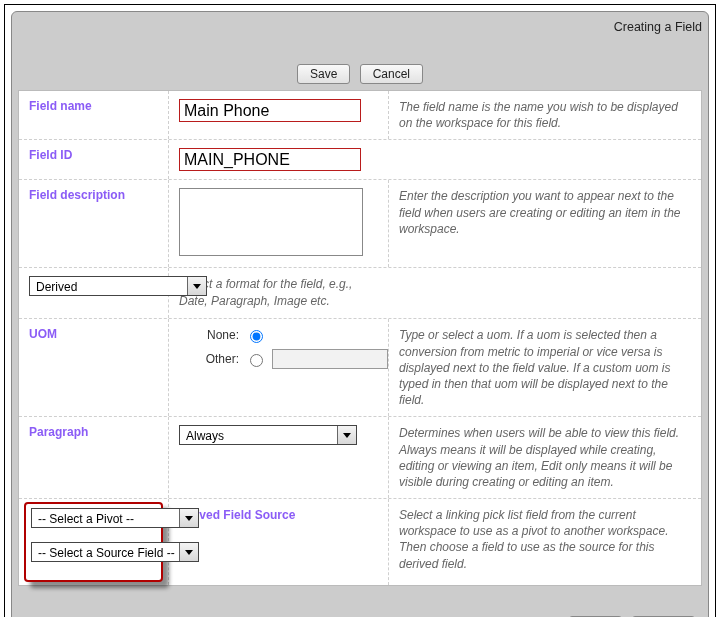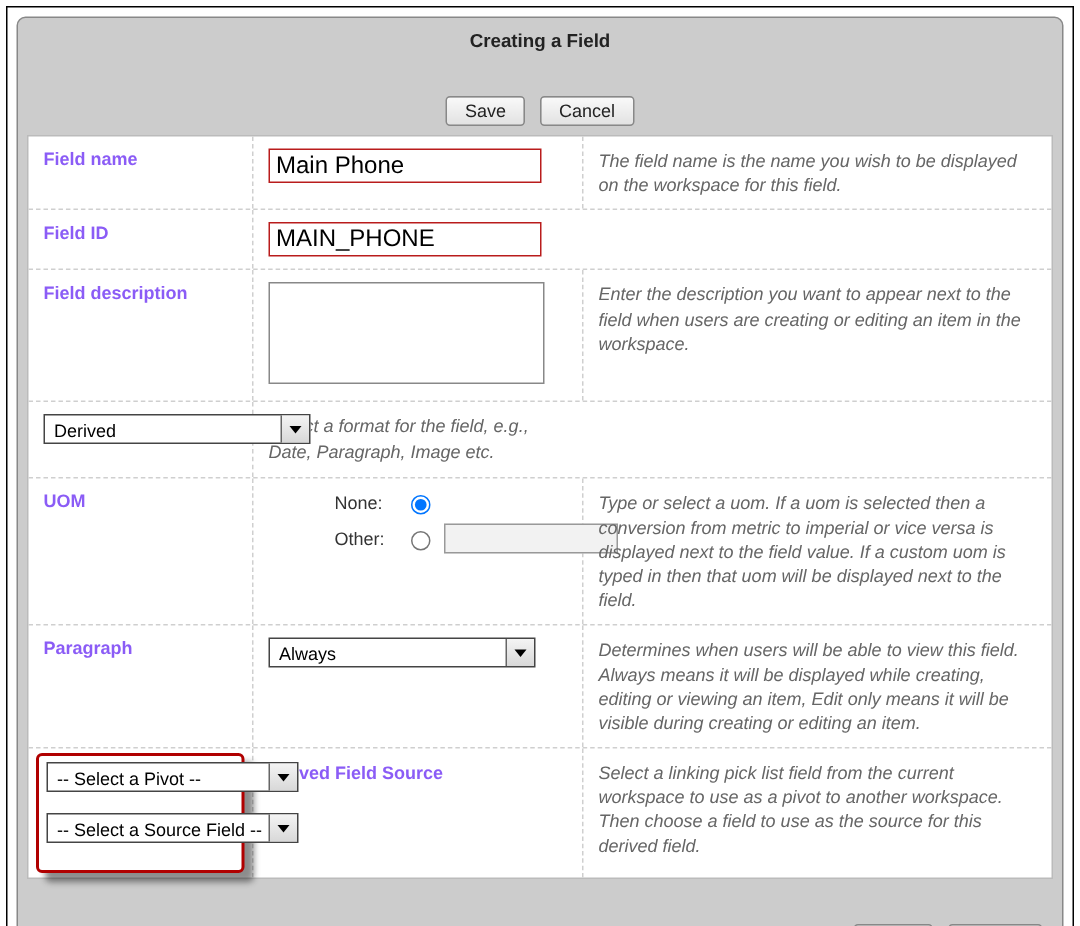--- a/index.html
+++ b/index.html
@@ -16,22 +16,22 @@
     border: 1px solid #000;
     padding: 6px;
   }
   .dialog {
     background: #ccc;
     border: 1px solid #888;
     border-radius: 6px;
     padding: 4px 6px 6px 6px;
   }
   .dialog-title {
-    text-align: center;
-    font-weight: bold;
+    text-align: right;
+    font-weight: normal;
     color: #222;
     padding: 4px 0 6px 0;
     font-size: 12.5px;
   }
   .btn-row {
     text-align: center;
     padding-bottom: 6px;
     margin-top: 24px;
   }
   .btn-row.bottom {
@@ -118,21 +118,21 @@
     border-top: 5px solid #000;
   }
   .uom-line {
     display: flex;
     align-items: center;
     gap: 6px;
     margin: 0 0 6px 0;
     justify-content: flex-start;
     padding-left: 20px;
   }
-  .uom-line label { min-width: 40px; text-align: left; margin-left: 24px; }
+  .uom-line label { min-width: 40px; text-align: right; }
   .uom-line input[type="text"] {
     border: 1px solid #999;
     background: #f2f2f2;
     width: 110px; height: 16px;
   }
   .highlight-cell {
     padding: 3px 5px;
   }
   .highlight-box {
     border: 2px solid #b00000;

